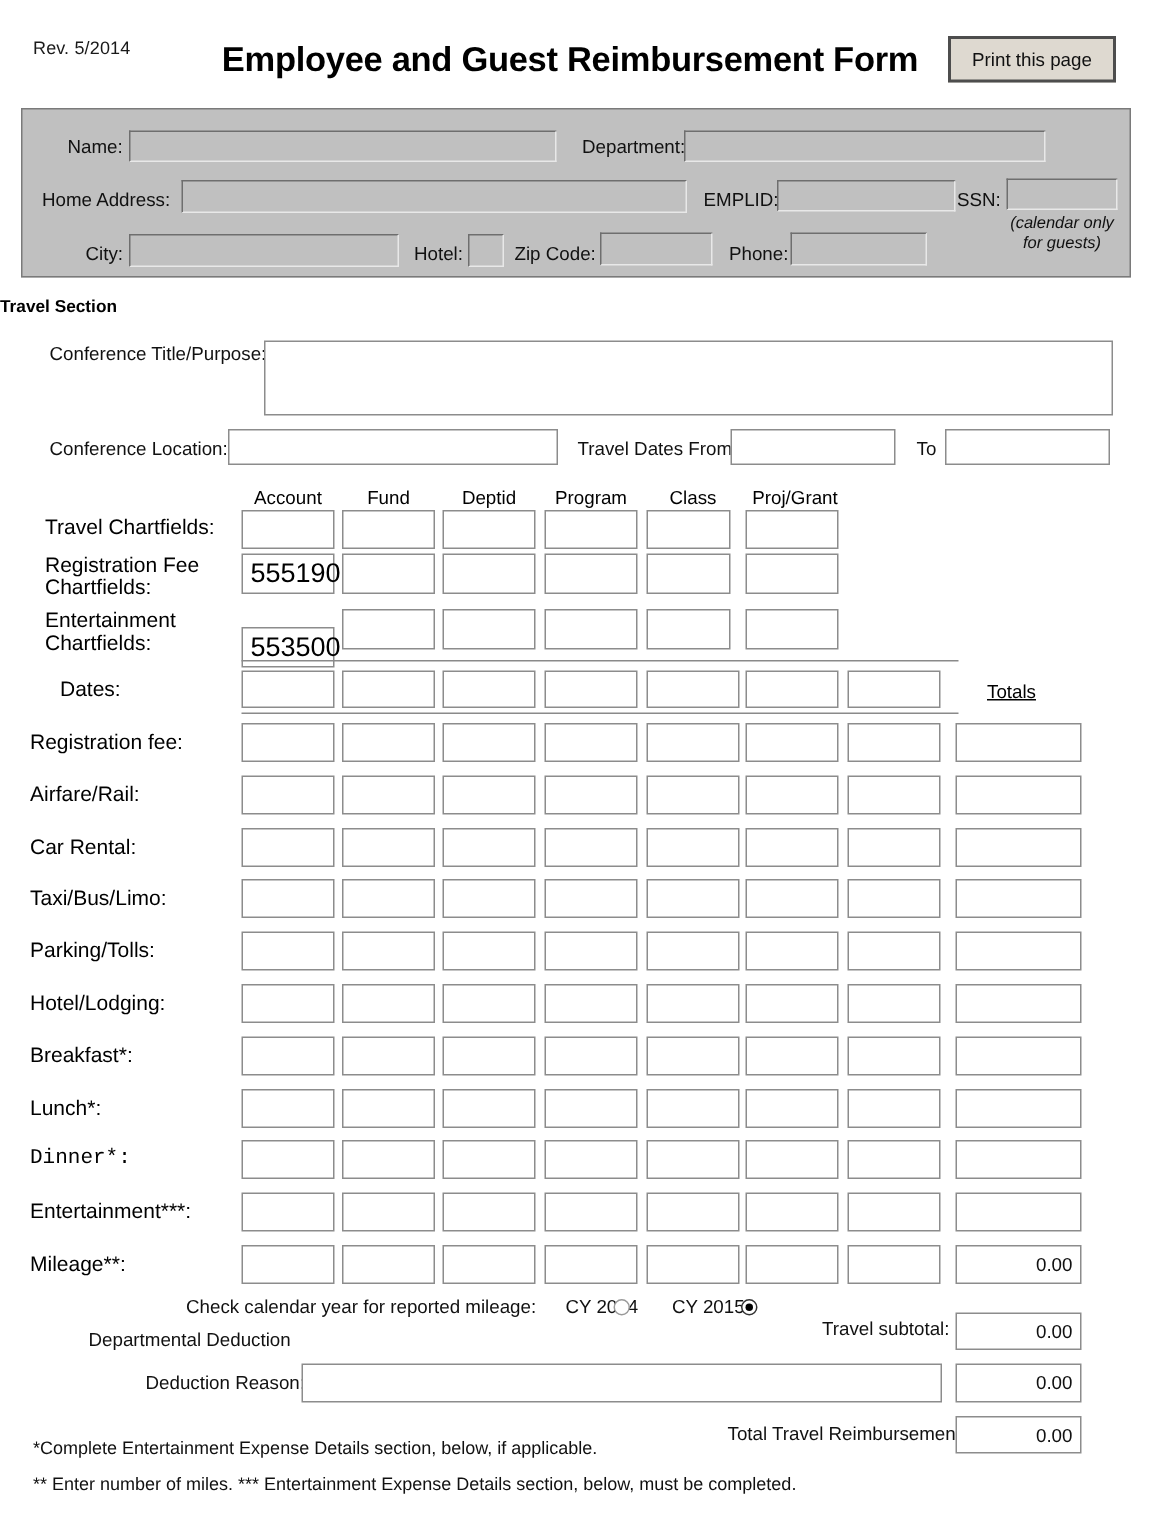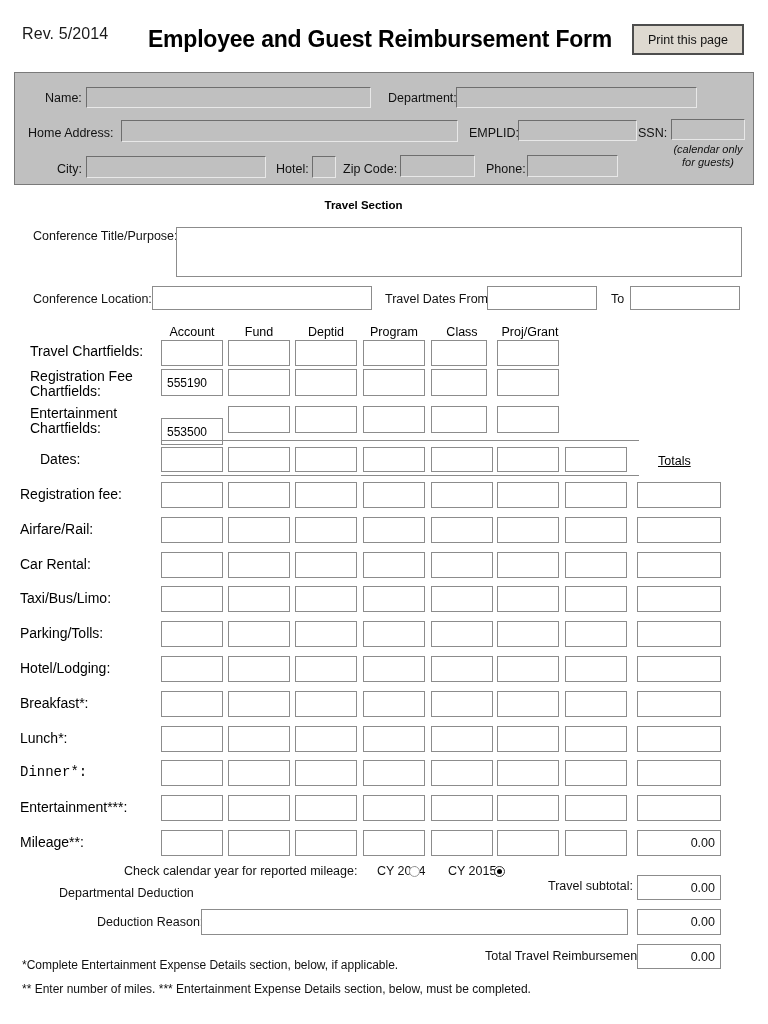--- a/index.html
+++ b/index.html
@@ -19,21 +19,21 @@
     position: relative;
     width: 768px;
     height: 1024px;
   }
   
   .abs { position: absolute; }
 
   
   .rev {
     left: 22px; top: 25px;
-    font-size: 16px;
+    font-size: 12px;
     color: #1a1a1a;
     letter-spacing: 0.1px;
   }
   .form-title {
     left: 130px; top: 26px;
     width: 500px;
     text-align: center;
     font-size: 23px;
     font-weight: bold;
     letter-spacing: -0.2px;
@@ -104,21 +104,21 @@
   }
 
   .rlabel {
     font-size: 14px;
     text-align: left;
     white-space: nowrap;
     line-height: 15px;
   }
 
   .acct-val {
-    font-size: 12px;
+    font-size: 18px;
     padding-left: 5px;
     display: flex;
     align-items: center;
     height: 100%;
     box-sizing: border-box;
   }
 
   .amt {
     font-size: 12.5px;
     padding-right: 5px;
@@ -199,21 +199,21 @@
 
   <div class="abs lbl" style="left:276px; top:162px;">Hotel:</div>
   <div class="abs gfield" style="left:312px; top:156px; width:24px; height:22px;"></div>
 
   <div class="abs lbl" style="left:343px; top:162px;">Zip Code:</div>
   <div class="abs gfield" style="left:400px; top:155px; width:75px; height:22px;"></div>
 
   <div class="abs lbl" style="left:486px; top:162px;">Phone:</div>
   <div class="abs gfield" style="left:527px; top:155px; width:91px; height:22px;"></div>
 
-  <div class="abs section-title" style="left:12px; top:199px; width:703px; text-align:center;">Travel Section</div>
+  <div class="abs section-title" style="left:0; top:199px; width:703px; text-align:left;">Travel Section</div>
 
   <div class="abs lbl" style="left:33px; top:229px;">Conference Title/Purpose:</div>
   <div class="abs wbox" style="left:176px; top:227px; width:566px; height:50px;"></div>
 
   <div class="abs lbl" style="left:33px; top:292px;">Conference Location:</div>
   <div class="abs wbox" style="left:152px; top:286px; width:220px; height:24px;"></div>
 
   <div class="abs lbl" style="left:385px; top:292px;">Travel Dates  From</div>
   <div class="abs wbox" style="left:487px; top:286px; width:110px; height:24px;"></div>
 

